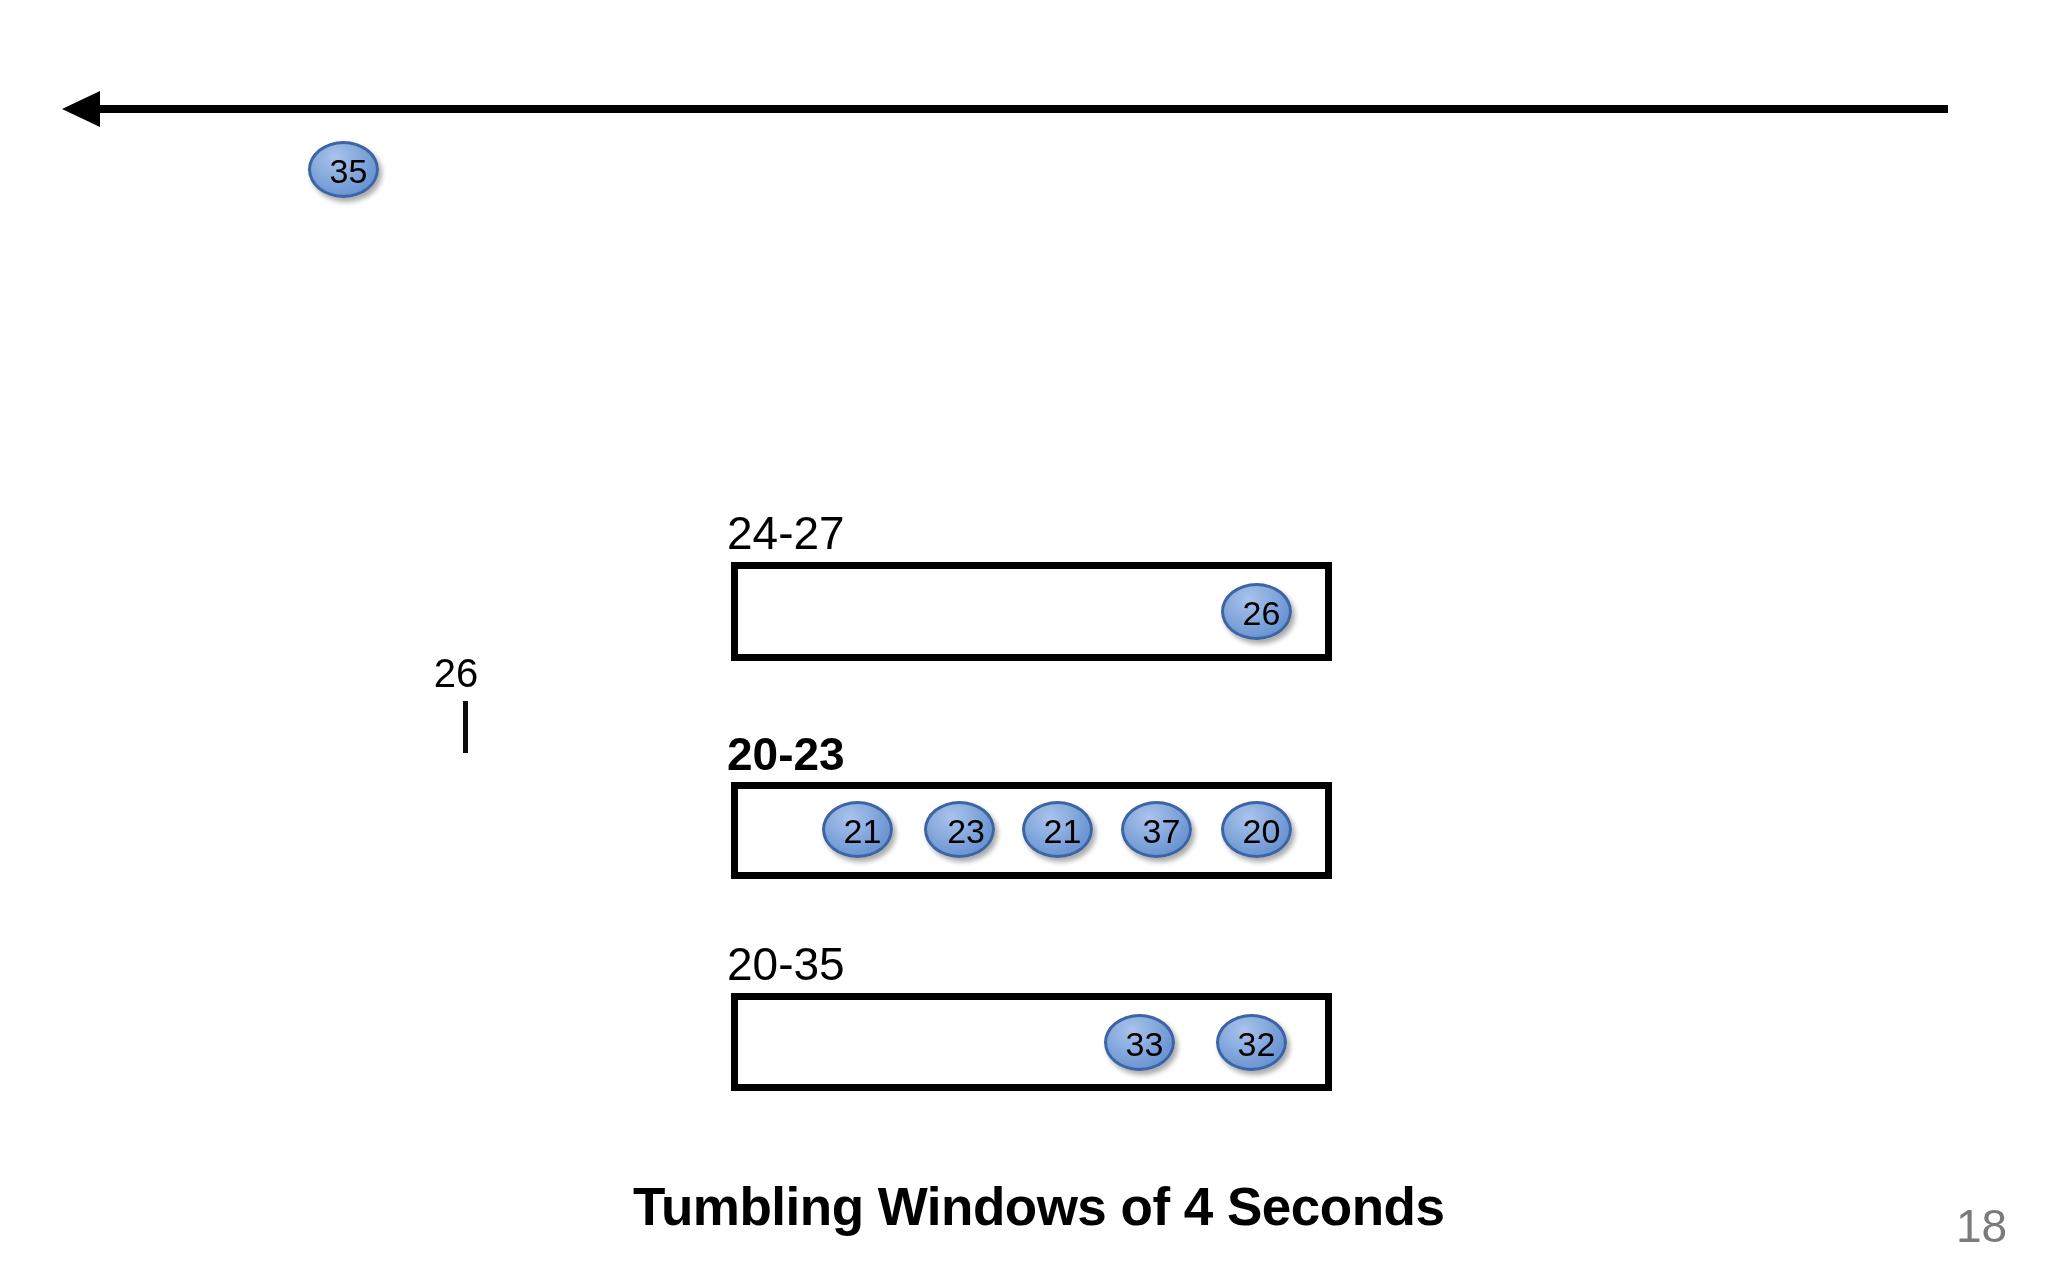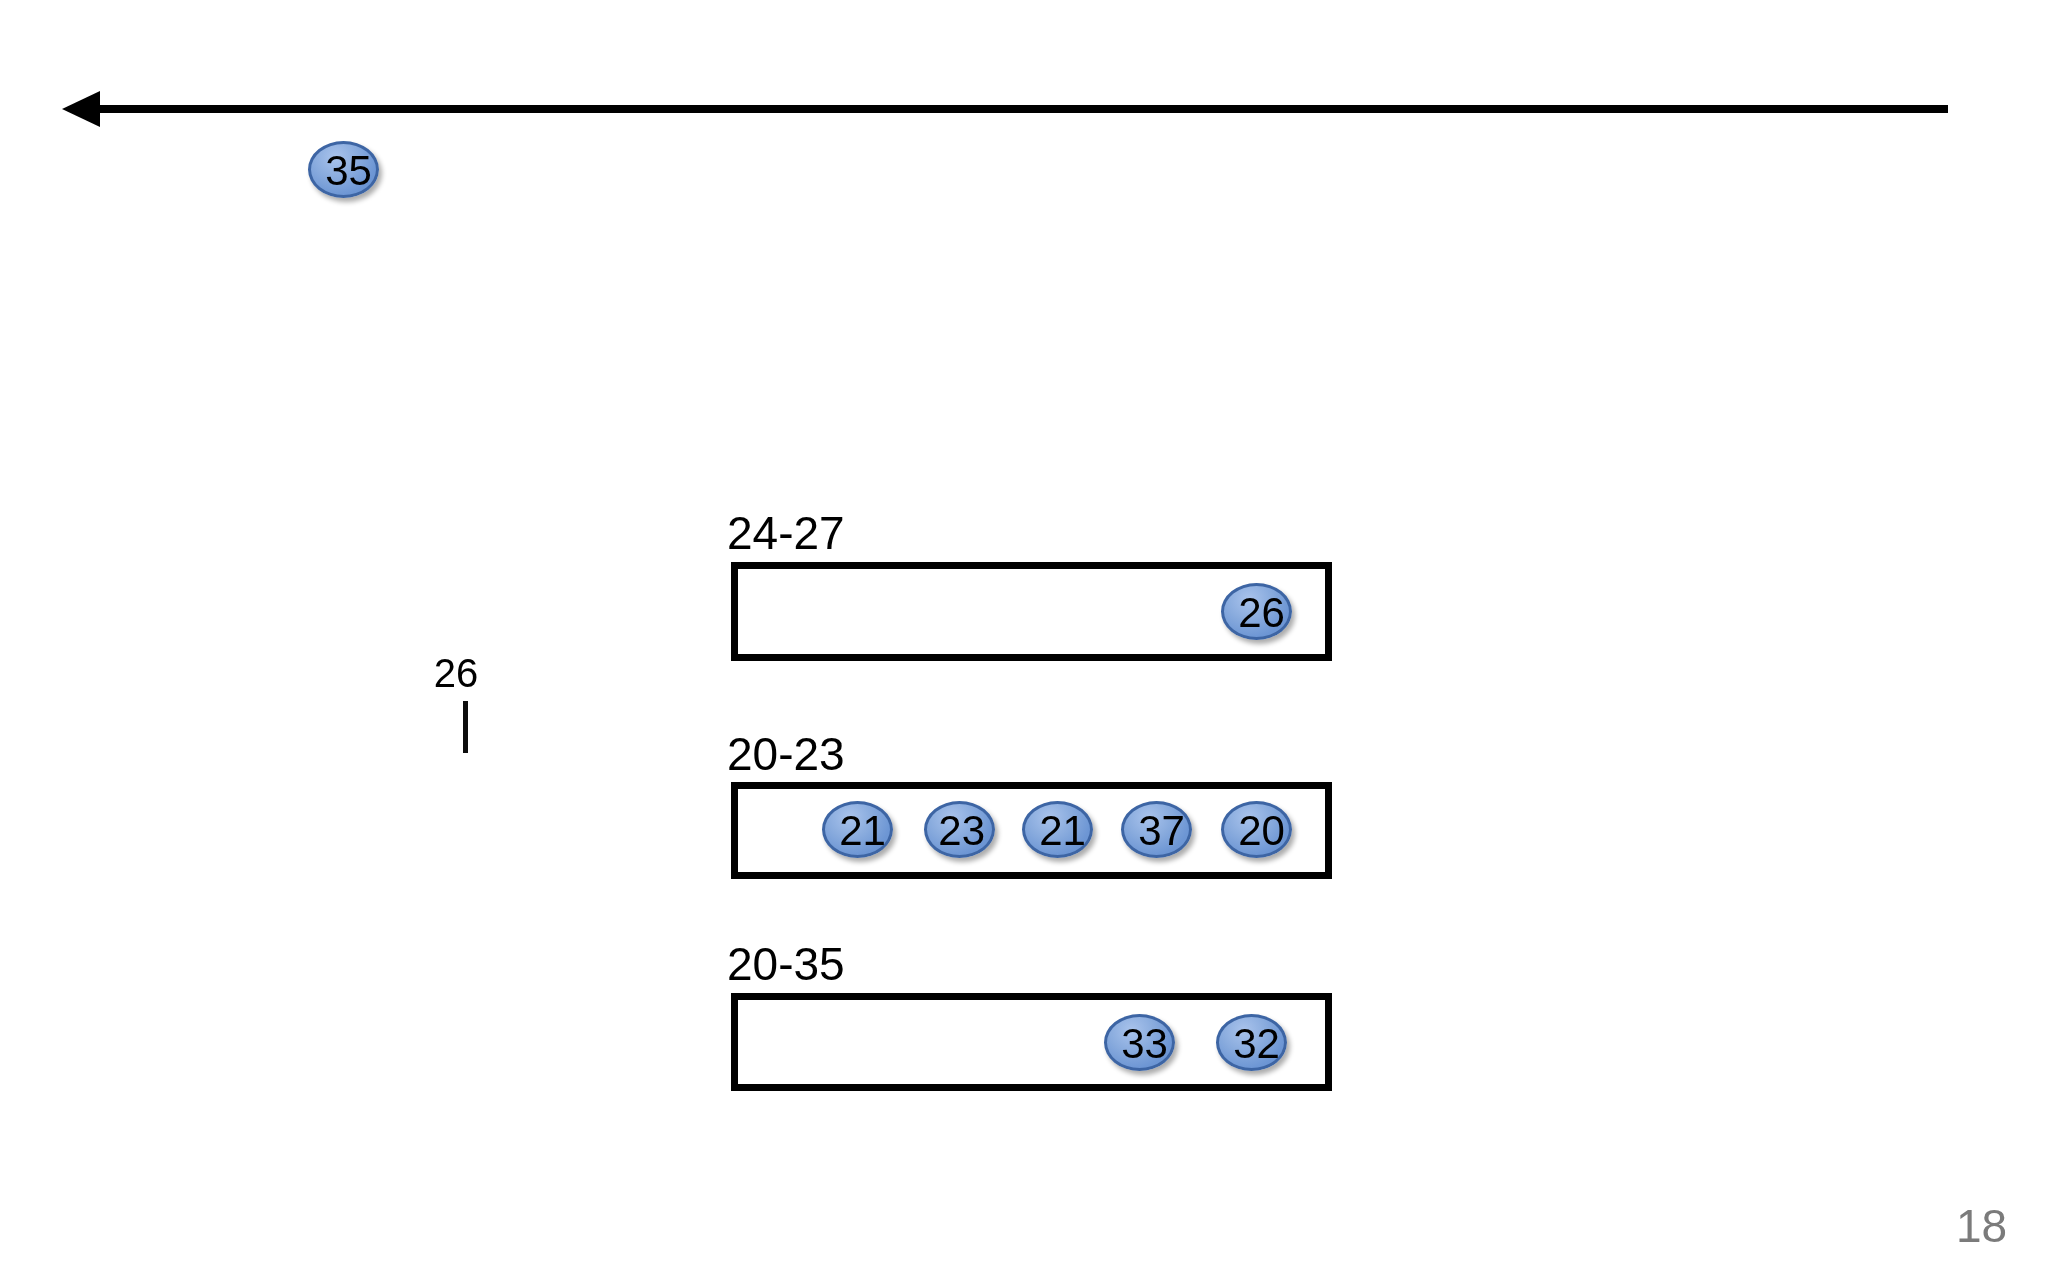--- a/index.html
+++ b/index.html
@@ -14,21 +14,21 @@
   
   .event{
     position:absolute;width:71px;height:57px;border-radius:50%;
     background:radial-gradient(ellipse at 38% 26%,
       var(--event-fill-light,#a9c3ec) 0%, #8aacde 38%, var(--event-fill,#6d96d4) 72%, #6690cf 100%);
     border:3px solid var(--event-border,#3d65a4);
     box-shadow:3px 4px 5px rgba(0,0,0,0.33);
     display:flex;align-items:center;justify-content:center;
     box-sizing:border-box;
   }
-  .event-num{font-size:42px;line-height:1;transform:translate(-7px,1px);margin-left:24px;}
+  .event-num{font-size:34px;line-height:1;transform:translate(-7px,1px);margin-left:24px;}
   
   .win-box{position:absolute;left:731px;width:601px;height:97px;
     border:7px solid var(--box-border,#000);box-sizing:border-box;background:#fff;}
   .win-label{position:absolute;left:727px;font-size:46px;line-height:1;letter-spacing:0px;}
   
   .marker-label{position:absolute;left:420px;top:653px;width:72px;text-align:center;
     font-size:40px;line-height:1;}
   .marker-tick{position:absolute;left:463px;top:701px;width:5px;height:52px;background:#0d0d0d;}
   
   .title{position:absolute;left:633px;top:1180px;font-size:53px;font-weight:700;
@@ -61,21 +61,21 @@
   <div class="group">
     <div class="win-label" style="top:510px;text-align:right;">24-27</div>
     <div class="win-box" style="top:562px;height:99px;"></div>
     <div class="event" style="left:1221px;top:583px;">
       <span class="event-num">26</span>
     </div>
   </div>
 
   
   <div class="group">
-    <div class="win-label" style="top:731px;">20-23</div>
+    <div class="win-label" style="top:731px;font-weight:bold;">20-23</div>
     <div class="win-box" style="top:782px;"></div>
     <div class="event" style="left:822px;top:801px;">
       <span class="event-num">21</span>
     </div>
     <div class="event" style="left:924px;top:801px;justify-content:flex-end;">
       <span class="event-num">23</span>
     </div>
     <div class="event" style="left:1022px;top:801px;">
       <span class="event-num">21</span>
     </div>
@@ -93,15 +93,16 @@
     <div class="win-box" style="top:993px;height:98px;"></div>
     <div class="event" style="left:1104px;top:1014px;">
       <span class="event-num">33</span>
     </div>
     <div class="event" style="left:1216px;top:1014px;">
       <span class="event-num">32</span>
     </div>
   </div>
 
   
+  <div class="title">Tumbling Windows of 4 Seconds</div>
   <div class="page-num">18</div>
 
 </div>
 
 </body></html>

